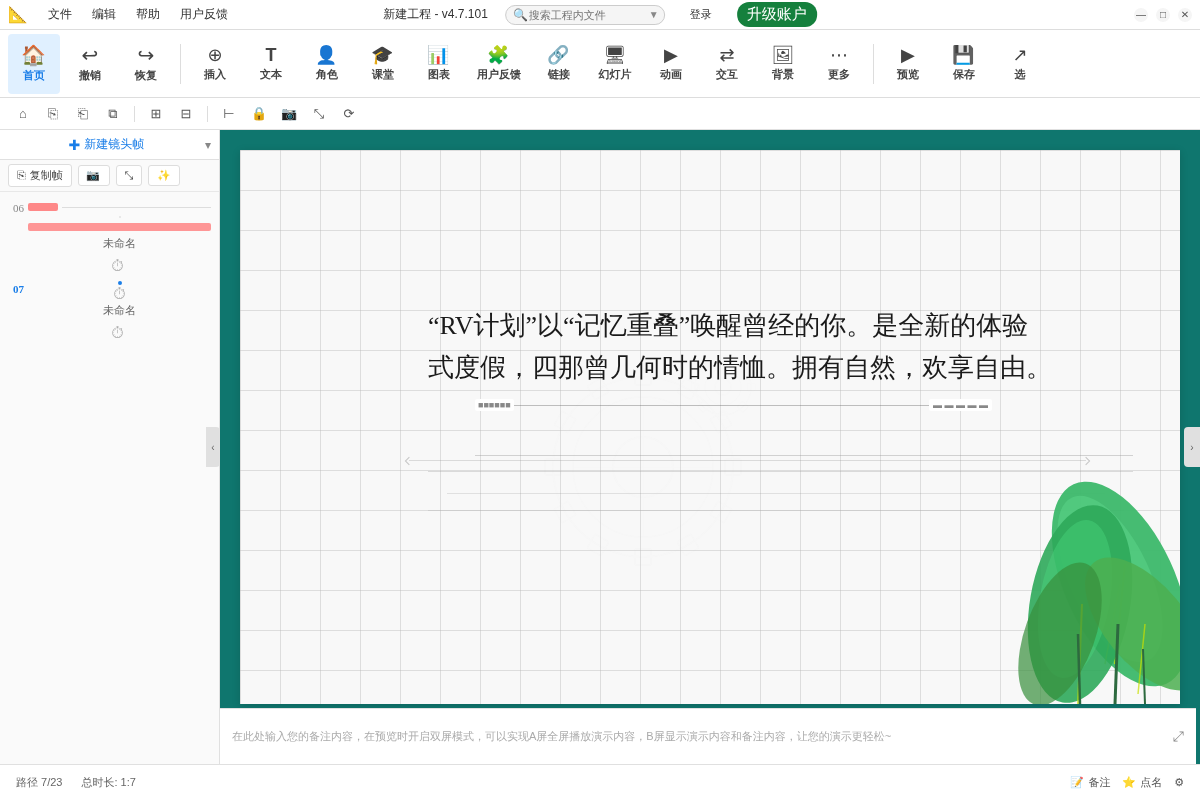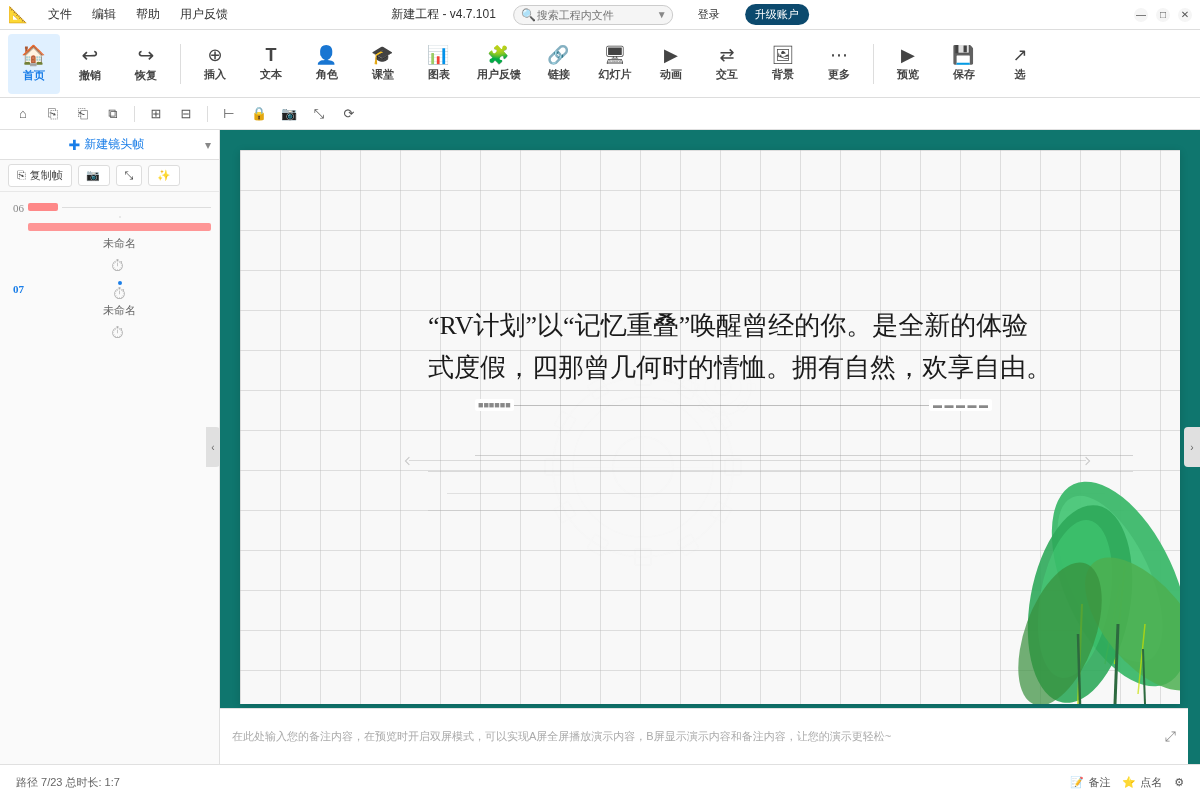--- a/index.html
+++ b/index.html
@@ -10,21 +10,21 @@
       height: 30px; background: #fff; display: flex; align-items: center;
       border-bottom: 1px solid #ddd; padding: 0 8px; position: relative;
     }
     .title-bar-left { display: flex; gap: 16px; align-items: center; }
     .title-bar-menu { display: flex; gap: 12px; font-size: 12px; color: #333; }
     .title-bar-menu span { cursor: pointer; padding: 2px 4px; }
     .title-bar-center { position: absolute; left: 50%; transform: translateX(-50%); font-size: 12px; color: #333; display: flex; align-items: center; gap: 17px; }
     .search-box { display: flex; align-items: center; border: 1px solid #ccc; border-radius: 12px; padding: 2px 8px; background: #f5f5f5; width: 160px; }
     .search-box input { border: none; background: transparent; outline: none; font-size: 11px; width: 120px; }
     .btn-login { font-size: 11px; color: #333; cursor: pointer; padding: 2px 8px; }
-    .btn-upgrade { background: #0c4a6e; color: #fff; border: none; border-radius: 12px; padding: 3px 10px; font-size: 11px; cursor: pointer; text-align: right; }
+    .btn-upgrade { background: #15803d; color: #fff; border: none; border-radius: 12px; padding: 3px 10px; font-size: 15px; cursor: pointer; text-align: right; }
     .title-bar-actions { display: flex; gap: 8px; align-items: center; margin-left: 8px; }
     .win-btn { width: 14px; height: 14px; border-radius: 50%; border: none; cursor: pointer; font-size: 10px; display: flex; align-items: center; justify-content: center; }
     .win-min { background: #f5f5f5; color: #555; }
     .win-max { background: #f5f5f5; color: #555; }
     .win-close { background: #f5f5f5; color: #555; }
 
     
     .toolbar {
       height: 68px; background: #fff; border-bottom: 1px solid #ddd;
       display: flex; align-items: center; padding: 0 8px; gap: 4px;
@@ -133,21 +133,21 @@
       padding: 4px 12px; display: flex; align-items: center;
     }
     .notes-text { color: #aaa; font-size: 11px; flex: 1; }
     .notes-expand { color: #888; cursor: pointer; }
 
     
     .status-bar {
       height: 36px; background: #fff; border-top: 1px solid #e0e0e0;
       display: flex; align-items: center; padding: 0 16px; gap: 16px;
     }
-    .status-left { display: flex; align-items: center; gap: 3px; font-size: 11px; color: #666; }
+    .status-left { display: flex; align-items: center; gap: 19px; font-size: 11px; color: #666; }
     .status-right { margin-left: auto; display: flex; align-items: center; gap: 12px; }
     .status-btn {
       display: flex; align-items: center; gap: 4px; font-size: 11px; color: #555; cursor: pointer;
     }
 
     
     .thumb-content { width: 100%; height: 100%; position: relative; overflow: hidden; }
     .thumb-06 { background: linear-gradient(135deg, #e8f4ff 0%, #fff 100%); }
     .thumb-07 { background: linear-gradient(135deg, #e8f4ff 0%, #d0e8ff 100%); }
     .thumb-08 { background: #fff; }
@@ -480,21 +480,21 @@
 
     <div class="slide-counter-overlay">
       <span>📷</span>
       <span>🔊</span>
       <span>07/23</span>
       <span>›</span>
     </div>
 
     <div class="right-collapse">›</div>
 
-    <div class="notes-area" style="position:absolute; bottom:0; left:0; right:12px; height:56px; background:#fff; border-top:1px solid #e0e0e0; padding:6px 12px; display:flex; align-items:center; gap:8px;">
+    <div class="notes-area" style="position:absolute; bottom:0; left:0; right:4px; height:56px; background:#fff; border-top:1px solid #e0e0e0; padding:6px 12px; display:flex; align-items:center; gap:8px;">
       <span class="notes-text" style="color:#aaa; font-size:11px;">在此处输入您的备注内容，在预览时开启双屏模式，可以实现A屏全屏播放演示内容，B屏显示演示内容和备注内容，让您的演示更轻松~</span>
       <span class="notes-expand" style="color:#888; font-size:14px;">⤢</span>
     </div>
   </div>
 
 </div>
 
 <div class="status-bar">
   <div class="status-left">
     <span>路径 7/23</span>

